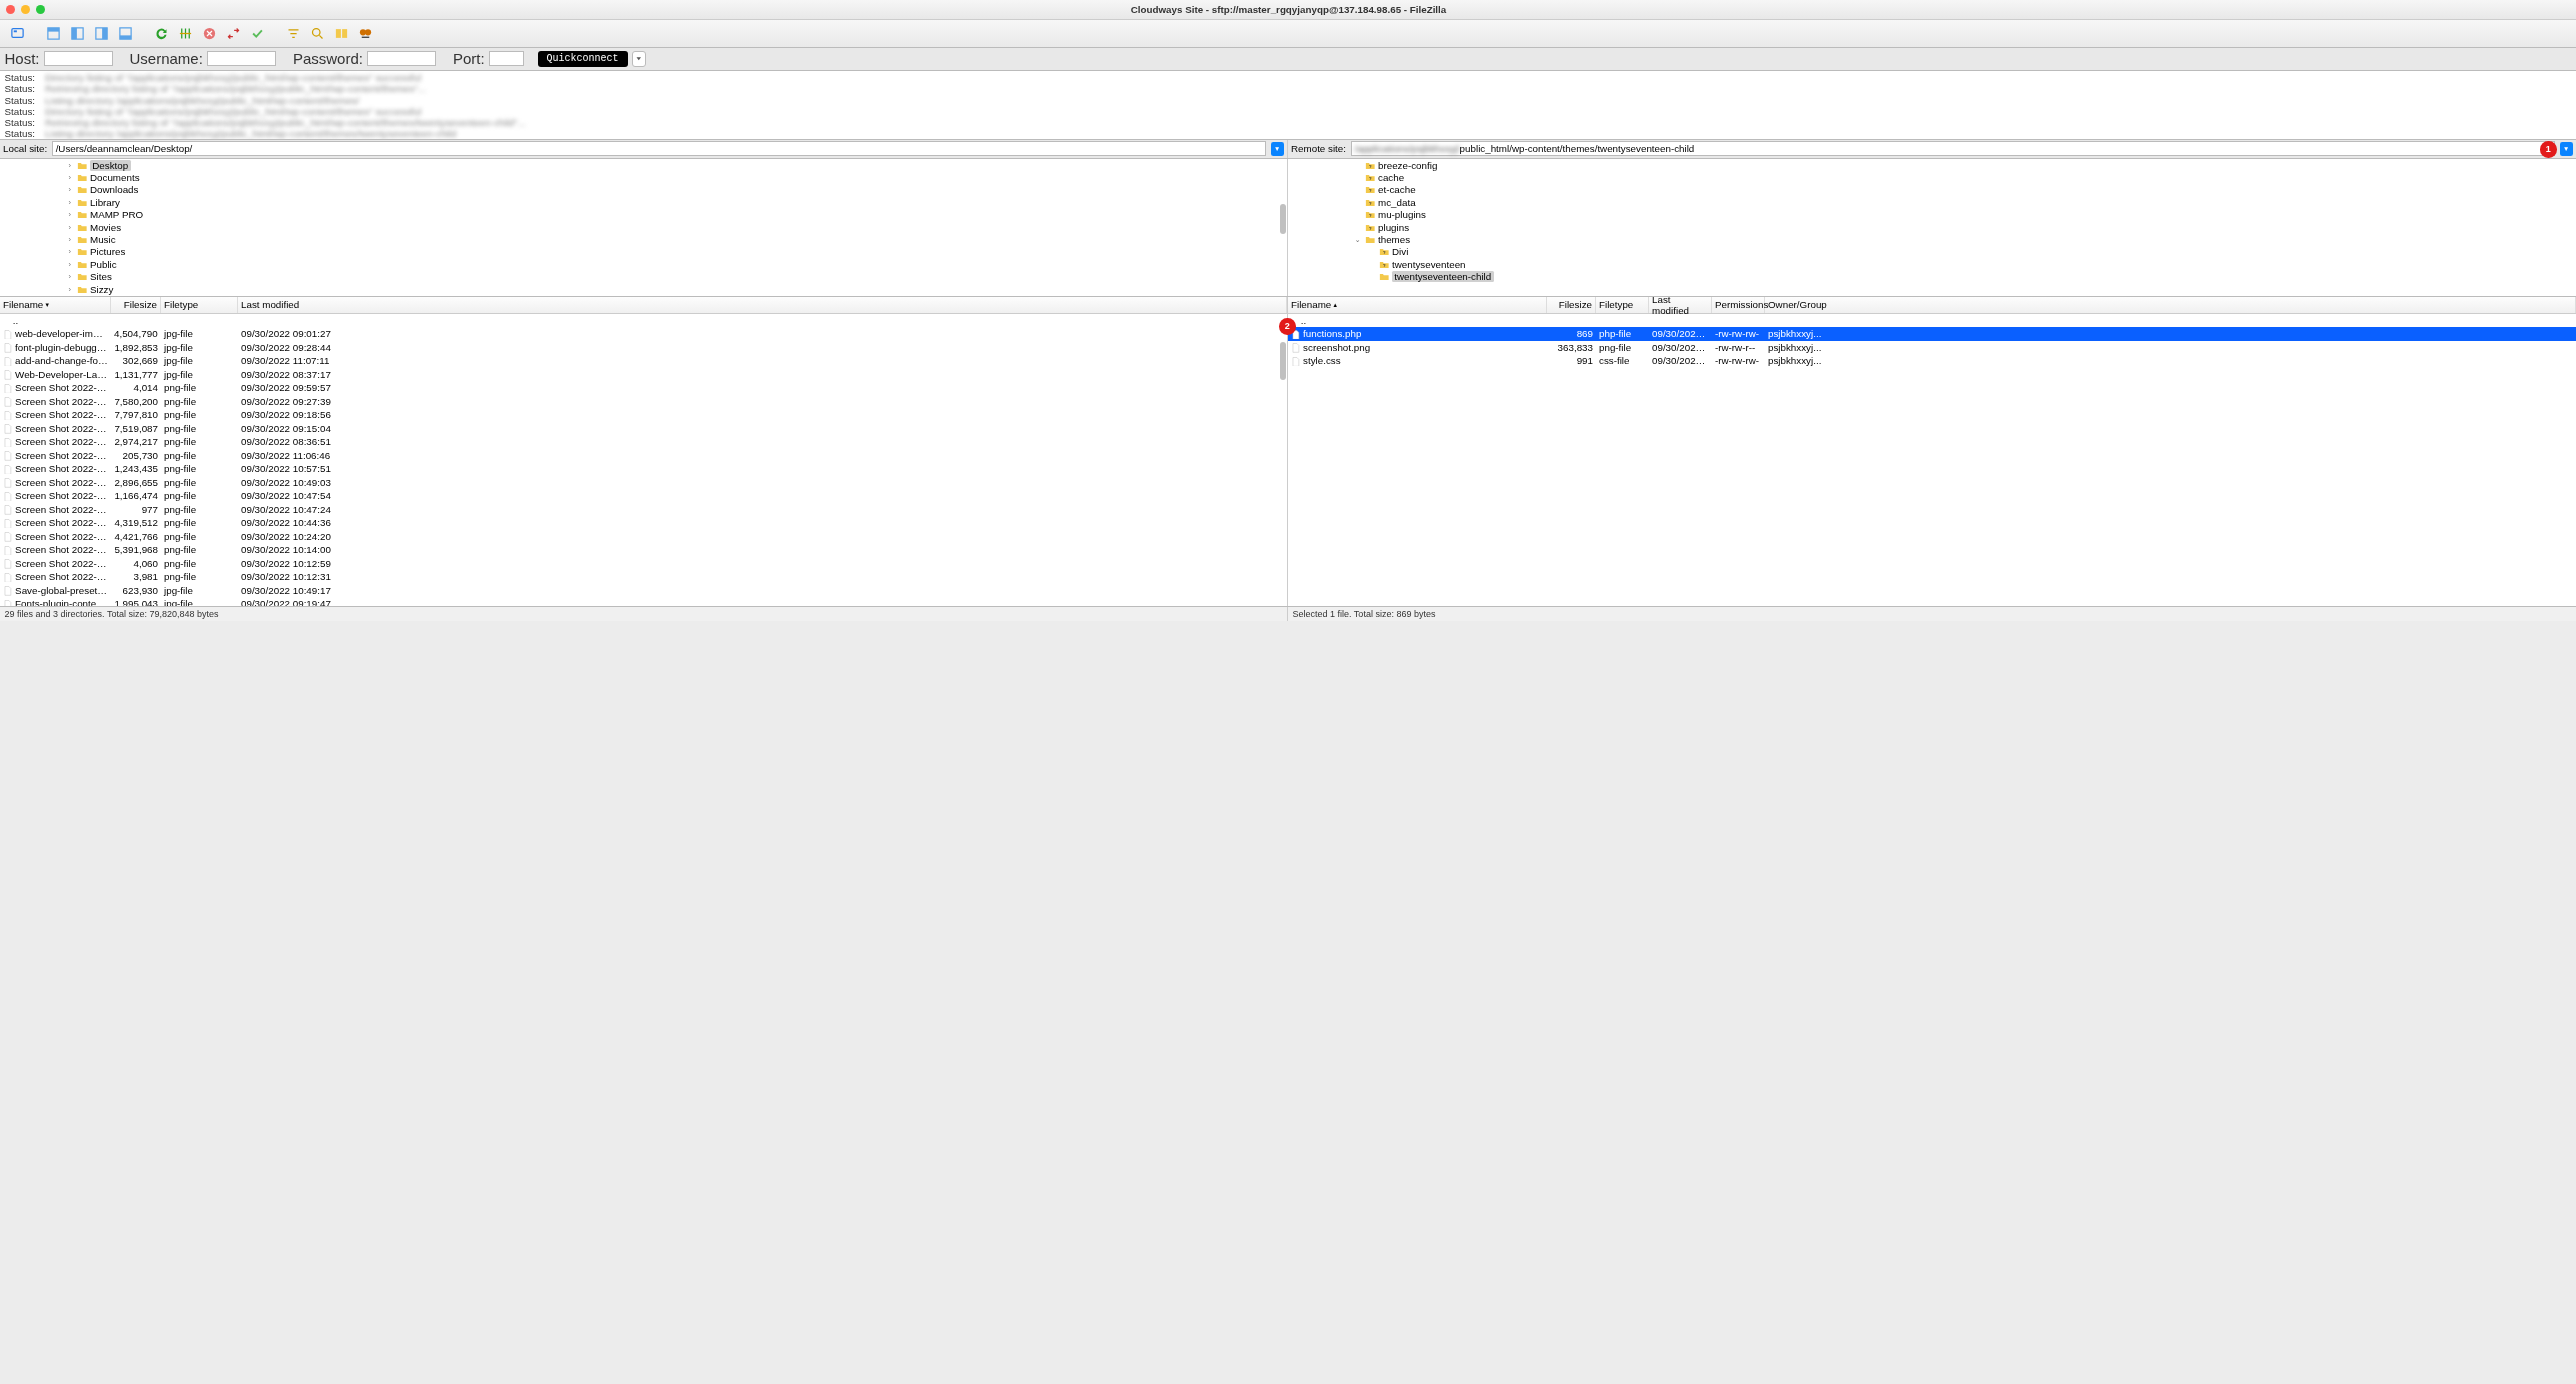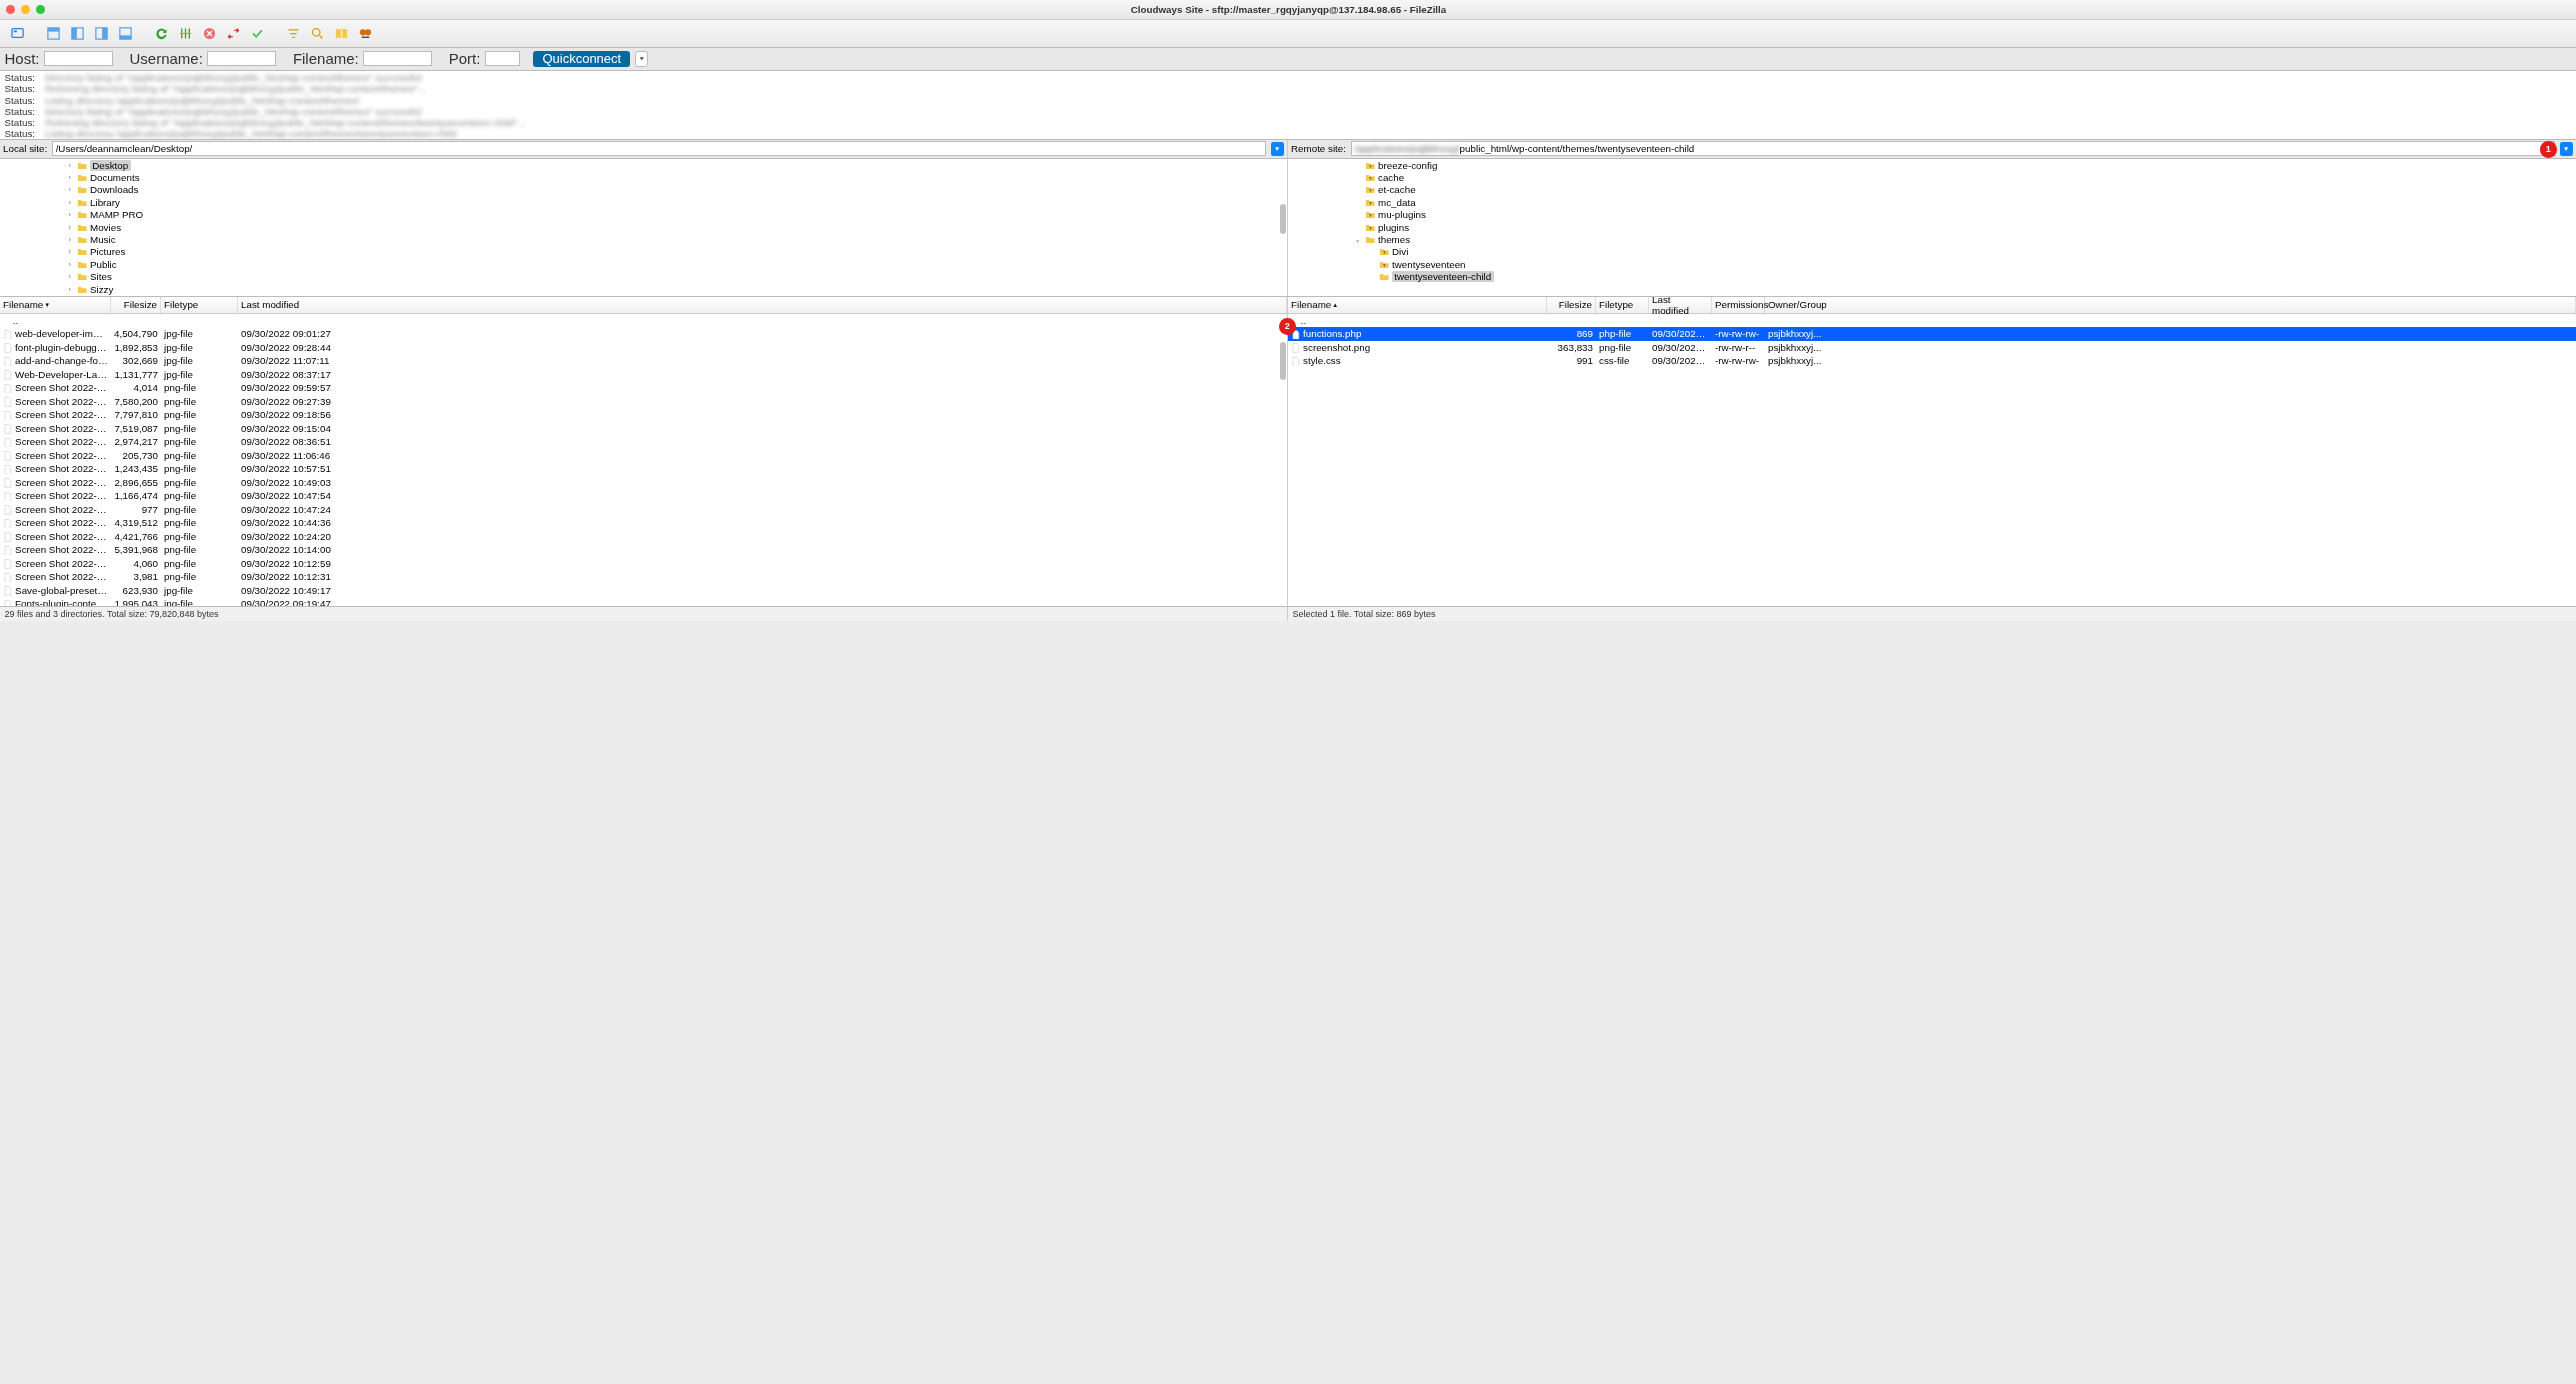--- a/index.html
+++ b/index.html
@@ -15,21 +15,21 @@
 
 .toolbar { height: 28.5px; background: linear-gradient(#f7f7f7,#e9e9e9); display:flex; align-items:center; padding:0 7.5px; gap:4.5px; border-bottom:0.8px solid #bbb; }
 .toolbar .tb-btn { width:19.5px; height:19.5px; display:flex; align-items:center; justify-content:center; border-radius:2.3px; }
 .toolbar .sep { width:7.5px; }
 .tb-btn svg { width:15px; height:15px; }
 
 
 .connbar { height: 22.5px; background:#e8e8e8; display:flex; align-items:center; padding: 0 4.5px; gap:4.5px; border-bottom:0.8px solid #bbb; }
 .connbar label { color:#333; font-size:15px; }
 .connbar input { height:15px; border:0.8px solid #bbb; background:#fff; padding:0 3px; font-size:9px; }
-.quickconnect { background:#0369a1; color:#fff; border:none; border-radius:3px; height:16.5px; padding:0 9px; font-size:13px; }
+.quickconnect { background:#000000; color:#fff; border:none; border-radius:3px; height:16.5px; padding:0 9px; font-size:10px;font-family:Liberation Mono, monospace; }
 .quick-dd { width:13.5px; height:16.5px; border:0.8px solid #bbb; border-radius:3px; background:#fff; display:flex; align-items:center; justify-content:center; }
 
 
 .logarea { height: 69px; background:#fff; border-bottom:0.8px solid #bbb; padding:1.5px 4.5px; overflow:hidden; }
 .logline { font-size:9px; color:#333; display:flex; gap:4.5px; line-height:11.3px; }
 .logline .label { width:36px; }
 .logline .msg { color:#888; filter: blur(1.9px); }
 
 
 .paths { height:19.5px; display:flex; border-bottom:0.8px solid #bbb; }
@@ -177,21 +177,21 @@
     </div>
 </div>
 
 <div class="connbar">
   <label>Host:</label>
   <input style="width: 69px;">
   <div style="width:7.5px"></div>
   <label>Username:</label>
   <input style="width: 69px;">
   <div style="width:7.5px"></div>
-  <label>Filename:</label>
+  <label>Password:</label>
   <input type="password" style="width: 69px;">
   <div style="width:7.5px"></div>
   <label>Port:</label>
   <input style="width: 35px;">
   <div style="width:4.5px"></div>
   <button class="quickconnect">Quickconnect</button>
   <div class="quick-dd">
     <svg width="7.5" height="7.5" viewBox="0 0 10 10">
         <path d="M2 3l3 4 3-4z" fill="#555"></path>
       </svg>

